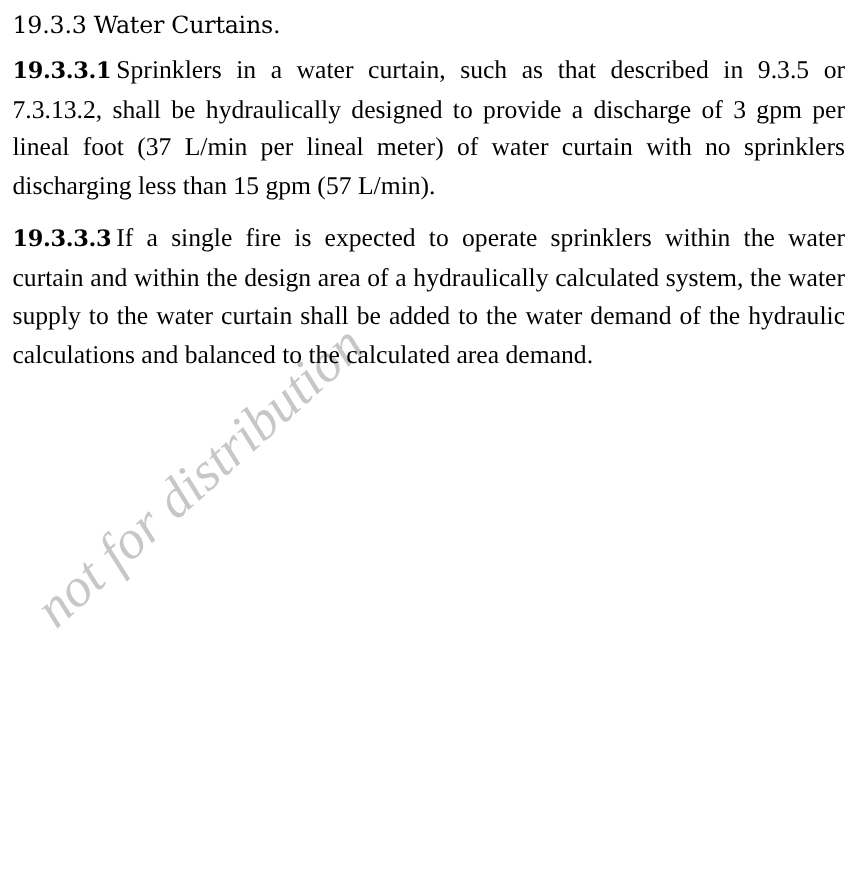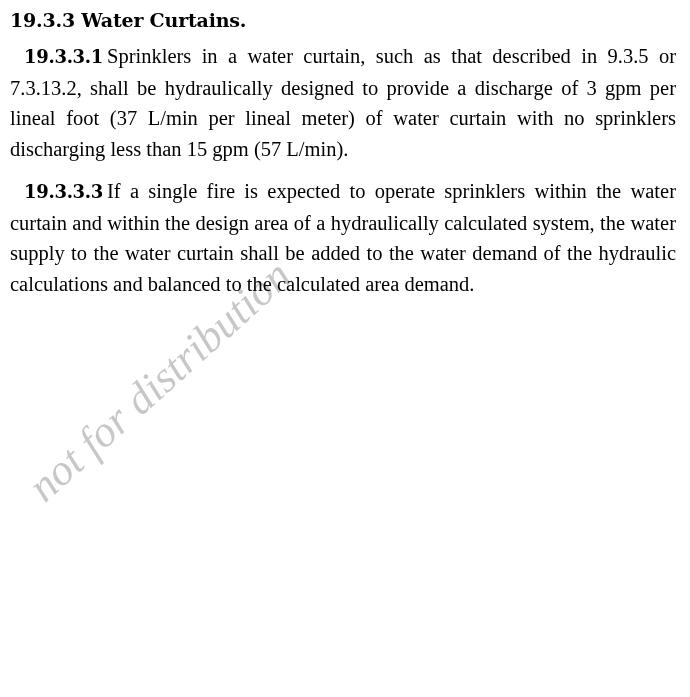--- a/index.html
+++ b/index.html
@@ -17,41 +17,40 @@
   }
   .page {
     position: relative;
     width: 690px;
     height: 697px;
     box-sizing: border-box;
     padding: 8px 14px 0 10px;
   }
   .heading {
     font-family: "DejaVu Serif", serif;
-    font-weight: bold;
+    font-weight: normal;
     font-size: 19px;
     line-height: 24px;
     margin: 0 0 9px 0;
     letter-spacing: -0.2px;
   }
   .para {
     font-size: 20.5px;
     line-height: 30.5px;
     text-align: justify;
     text-justify: inter-word;
     margin: 0 0 12px 0;
     hyphens: manual;
   }
   .para .num {
     font-family: "DejaVu Serif", serif;
     font-weight: bold;
     font-size: 18px;
     letter-spacing: -0.3px;
     margin-right: 4px;
-    margin-left: 14px;
   }
   .watermark {
     position: absolute;
     left: 0;
     top: 0;
     width: 690px;
     height: 697px;
     pointer-events: none;
     overflow: hidden;
   }

